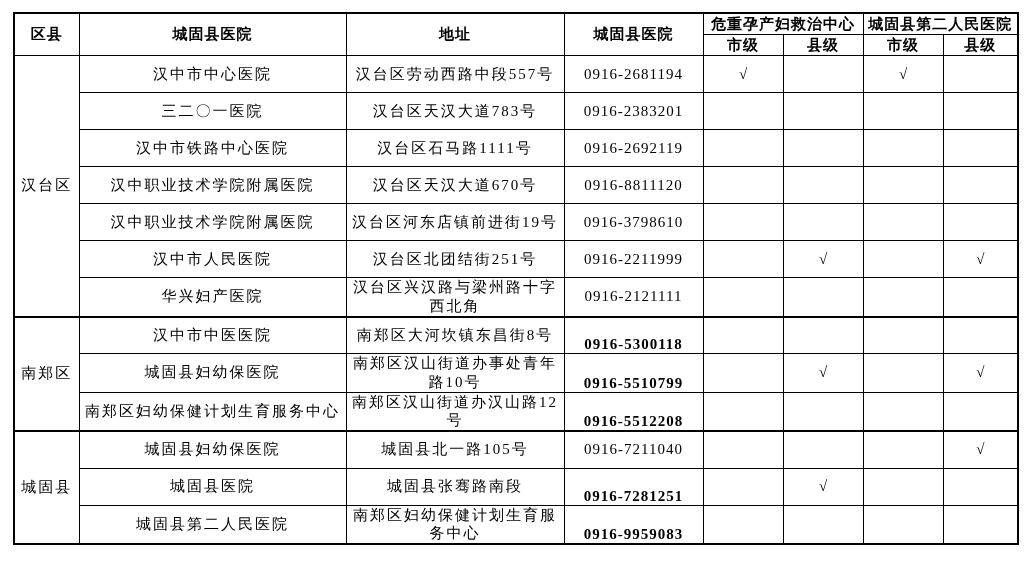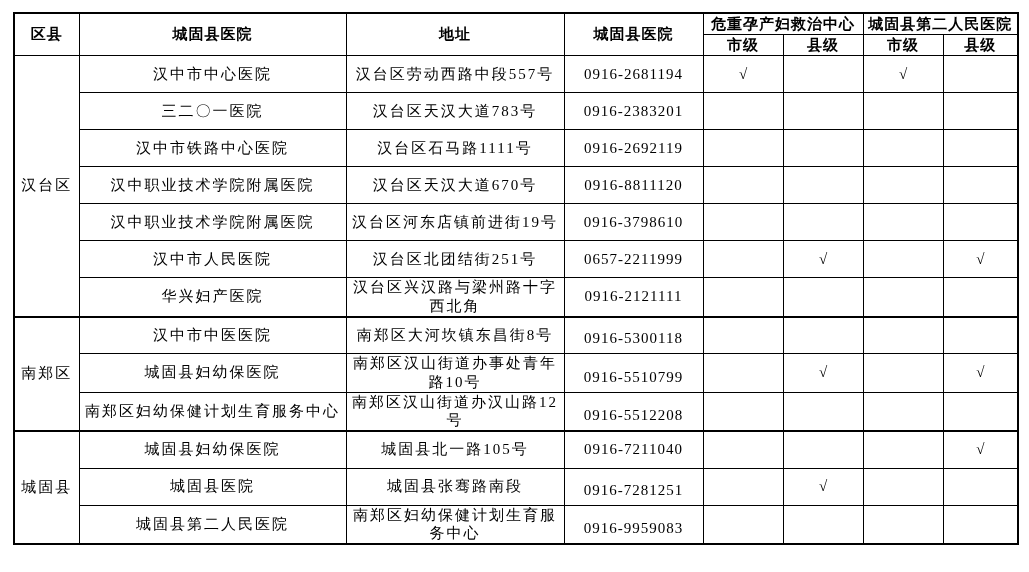--- a/index.html
+++ b/index.html
@@ -44,22 +44,23 @@
   .med-table tbody tr { height: 37px; }
   .cell-district { letter-spacing: 2px; }
   .cell-name { letter-spacing: 2px; }
   .cell-addr { letter-spacing: 2px; }
   .cell-phone {
     letter-spacing: 1px;
     font-size: 15px;
   }
   .cell-phone.bottom {
     vertical-align: bottom;
-    padding-bottom: 6px;
+    padding-bottom: 0;
     line-height: 1.05;
+    font-weight: bold;
   }
   .cell-check {
     font-size: 16px;
   }
   tr.group-start td { border-top: 2px solid #000000; }
   thead tr.main th { border-top: 2px solid #000000; }
 </style>
 </head>
 <body>
 
@@ -134,21 +135,21 @@
           <td class="cell-addr">汉台区河东店镇前进街19号</td>
           <td class="cell-phone">0916-3798610</td>
           <td class="cell-check"></td>
           <td class="cell-check"></td>
           <td class="cell-check"></td>
           <td class="cell-check"></td>
         </tr>
         <tr>
           <td class="cell-name">汉中市人民医院</td>
           <td class="cell-addr">汉台区北团结街251号</td>
-          <td class="cell-phone">0657-2211999</td>
+          <td class="cell-phone">0916-2211999</td>
           <td class="cell-check"></td>
           <td class="cell-check">√</td>
           <td class="cell-check"></td>
           <td class="cell-check">√</td>
         </tr>
         <tr>
           <td class="cell-name">华兴妇产医院</td>
           <td class="cell-addr">汉台区兴汉路与梁州路十字西北角</td>
           <td class="cell-phone">0916-2121111</td>
           <td class="cell-check"></td>

